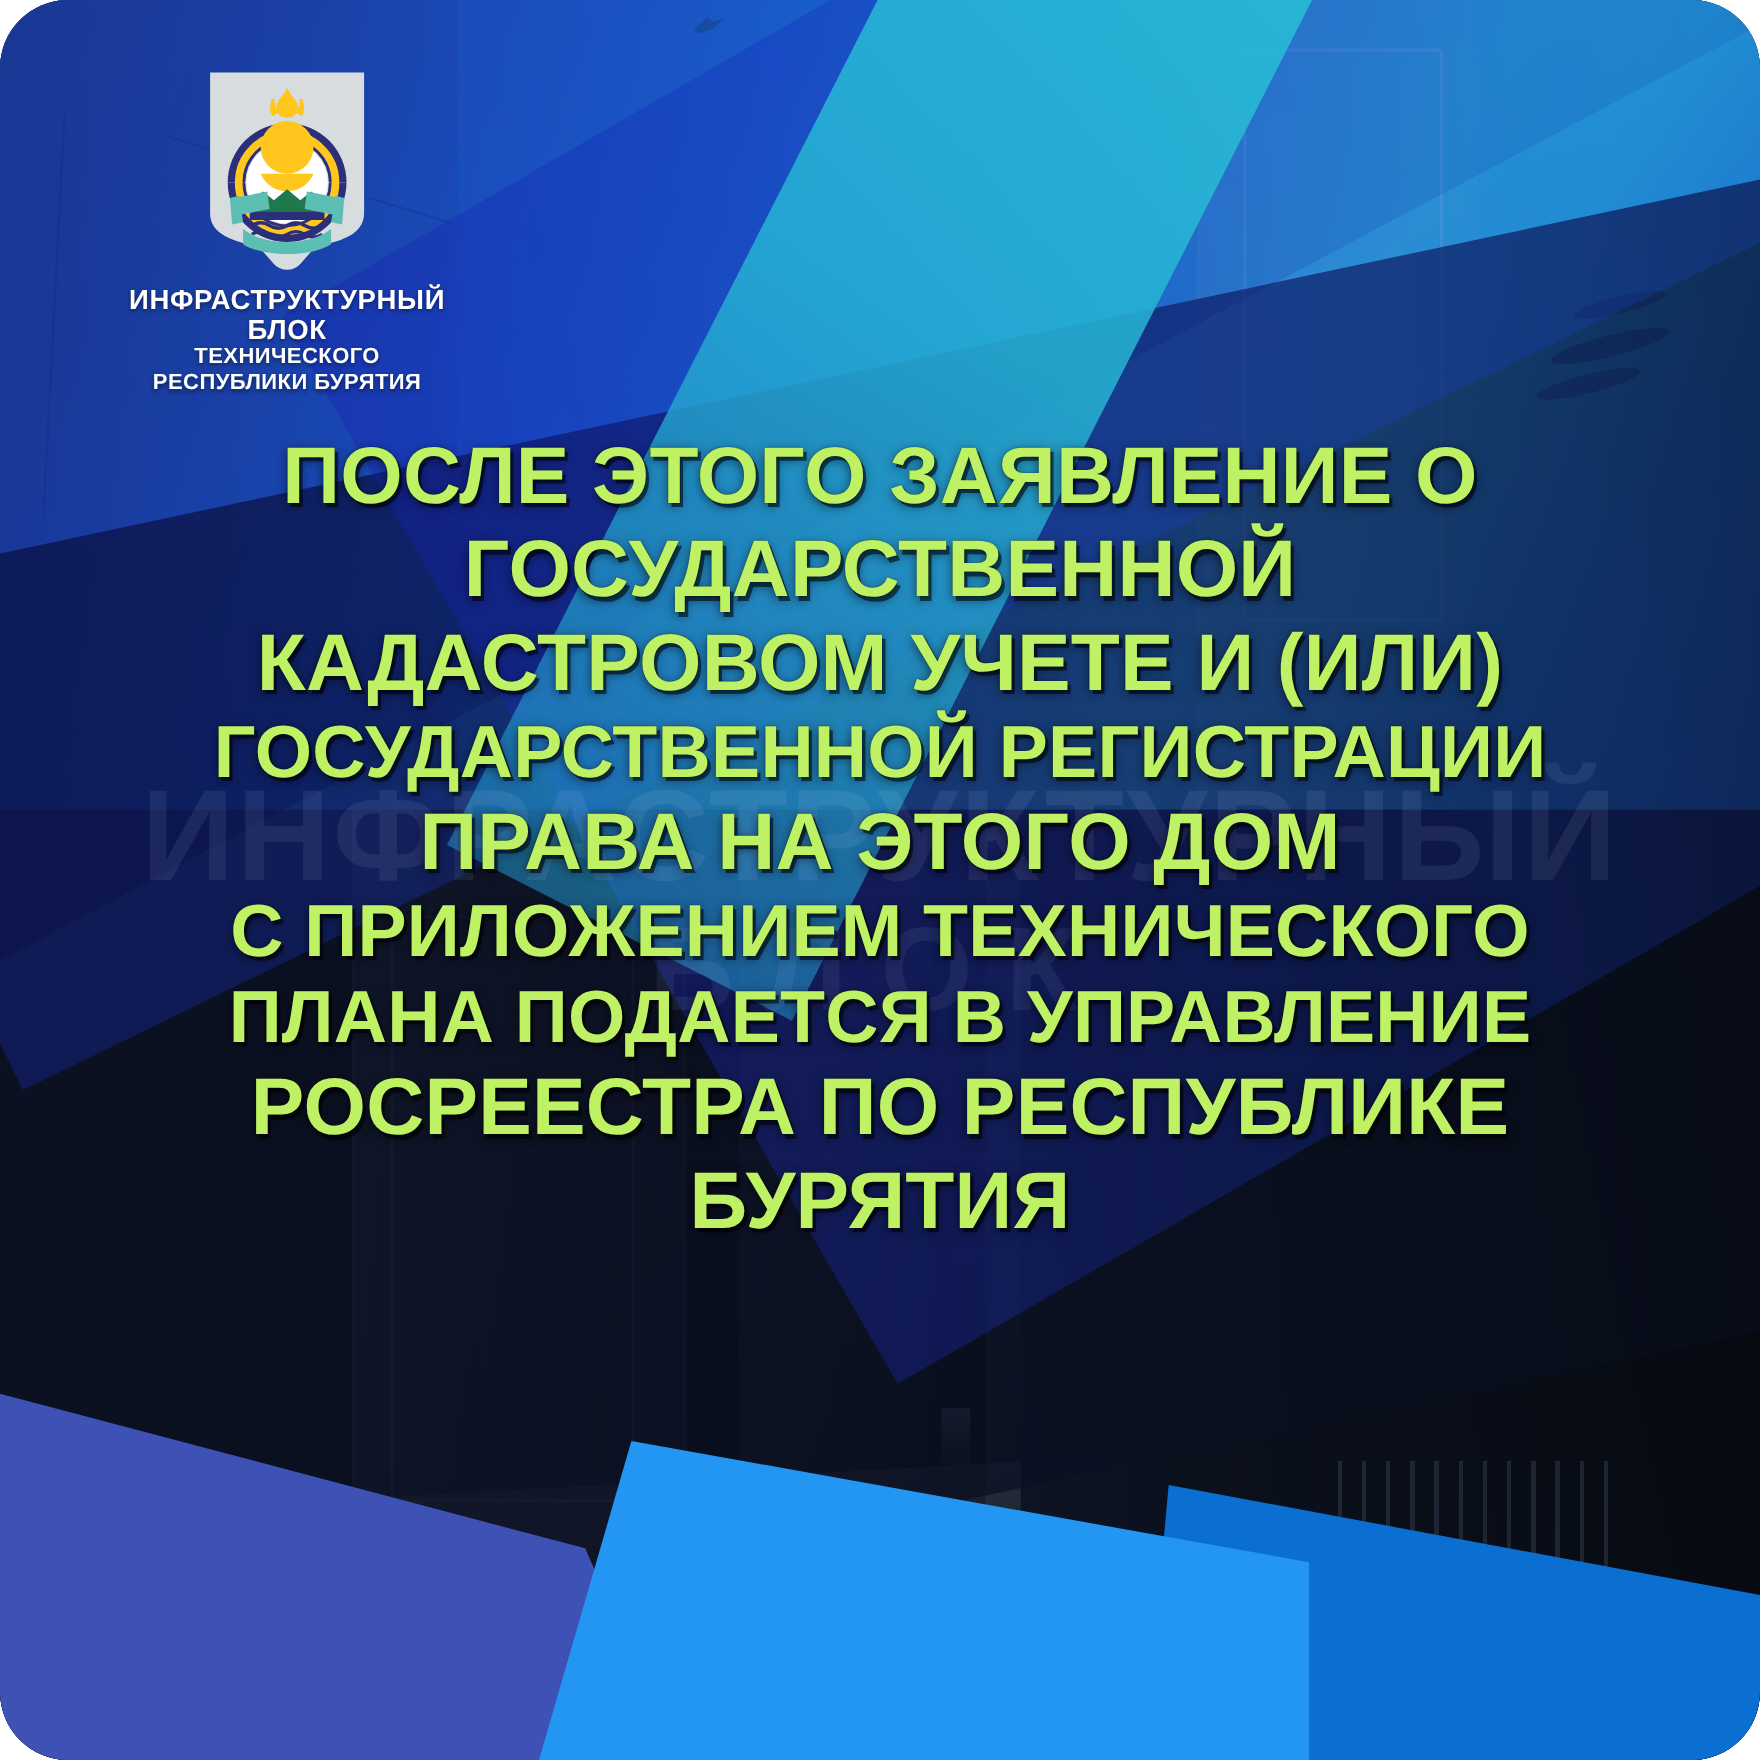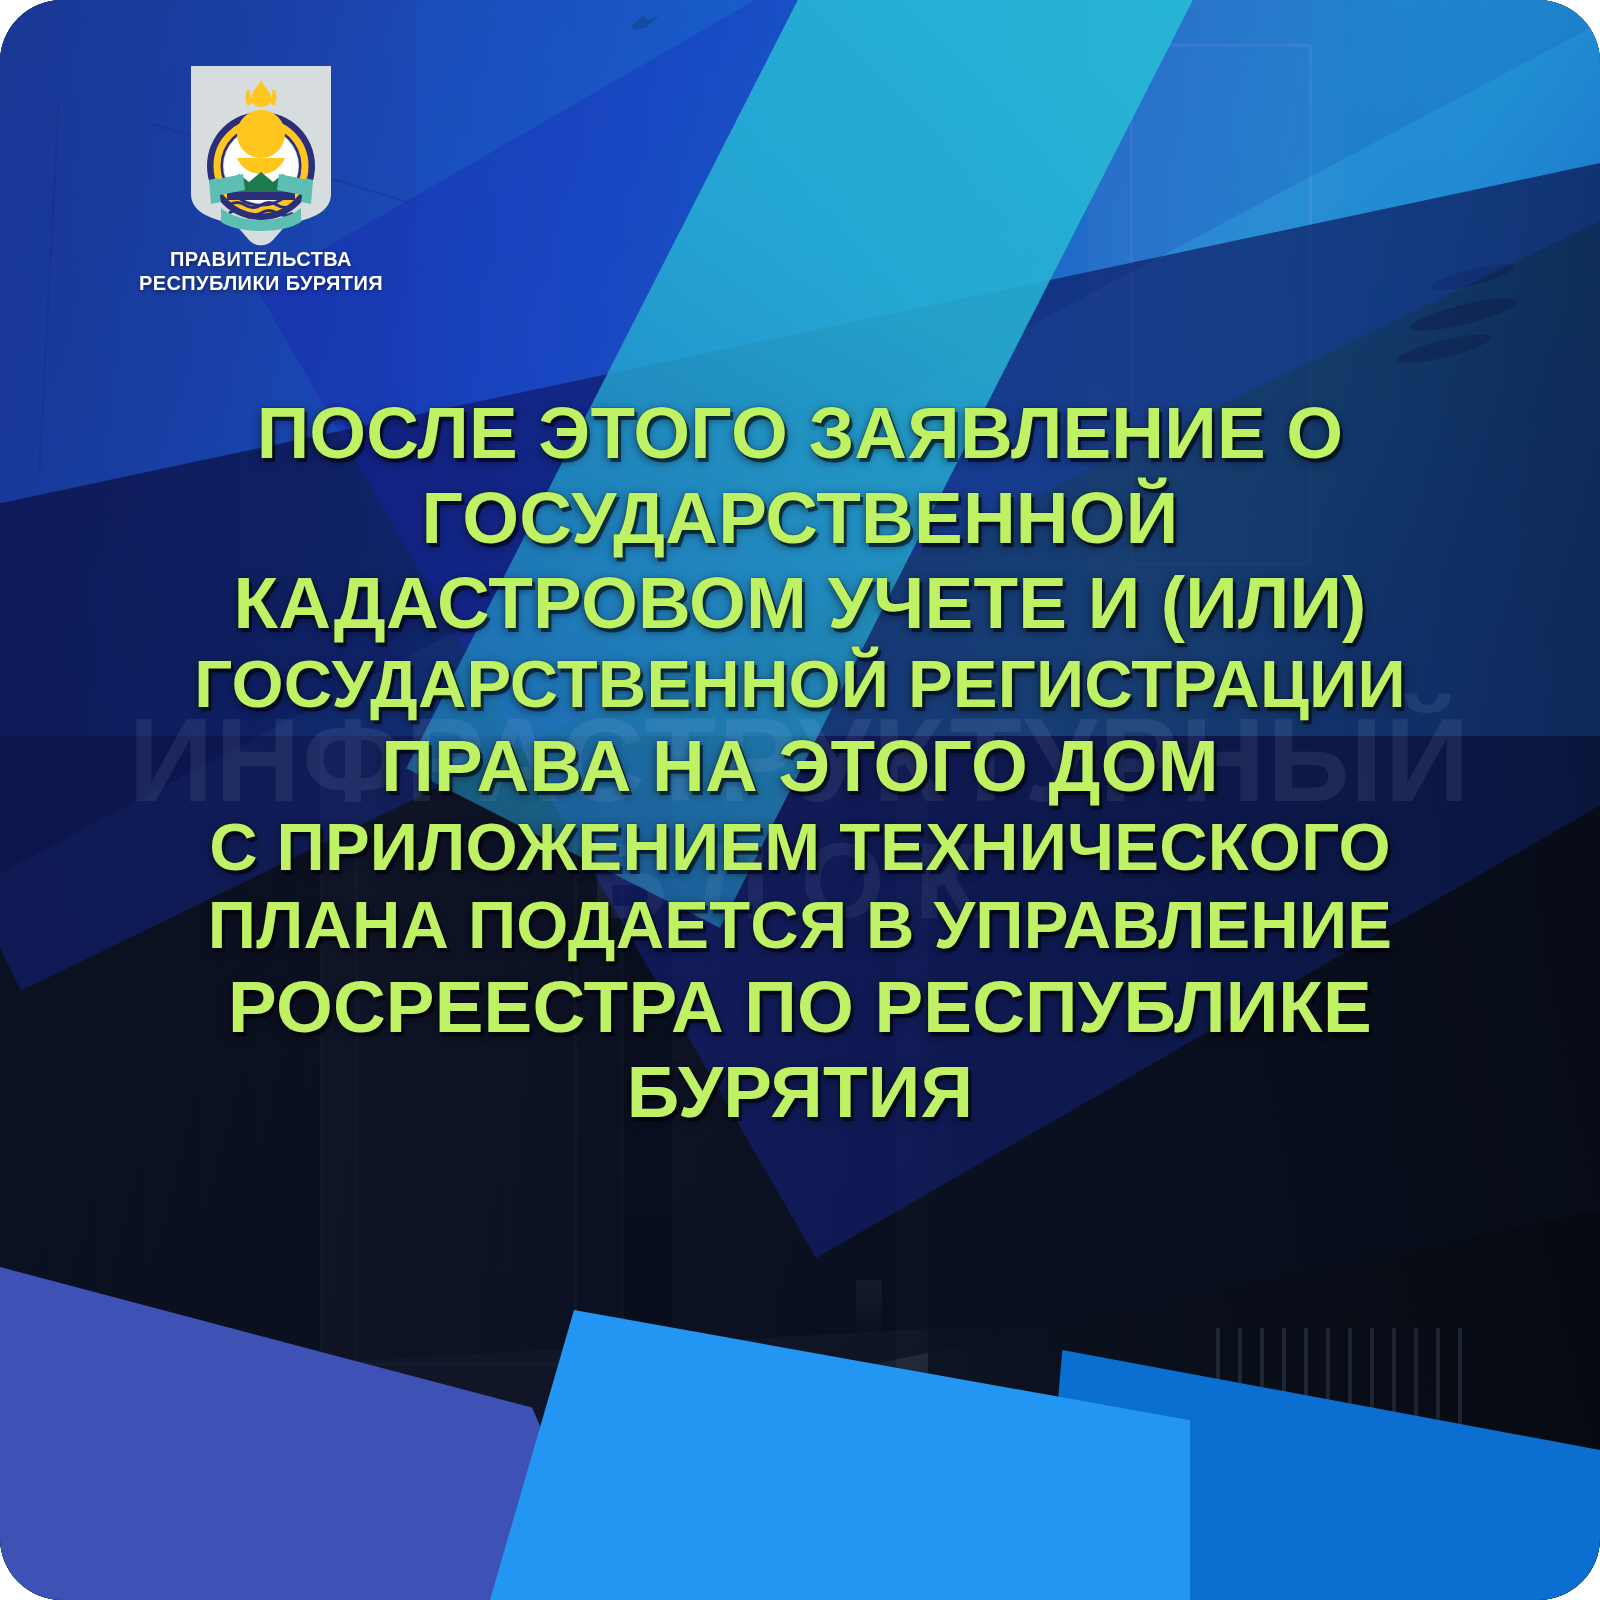--- a/index.html
+++ b/index.html
@@ -363,21 +363,22 @@
         <path d="M42 143 q8 -5 16 0 q8 5 16 0 q8 -5 16 0 q8 5 16 0"></path>
         <path d="M42 151 q8 -5 16 0 q8 5 16 0 q8 -5 16 0 q8 5 16 0"></path>
       </g>
       <rect x="40" y="138" width="68" height="20" fill="none"></rect>
       <path d="M26 118 L56 112 L58 128 L28 134 Z" fill="#5DBFB4"></path>
       <path d="M122 118 L92 112 L90 128 L120 134 Z" fill="#5DBFB4"></path>
       <path d="M22 118 L30 116 L34 140 L24 142 Z" fill="#5DBFB4"></path>
       <path d="M126 118 L118 116 L114 140 L124 142 Z" fill="#5DBFB4"></path>
       <path d="M34 146 C52 162 96 162 114 146 L114 160 C96 172 52 172 34 160 Z" fill="#5DBFB4"></path>
     </svg>
-    <div class="logo-line2">ПРАВИТЕЛЬСТВА</div>
+    <div class="logo-line1">ИНФРАСТРУКТУРНЫЙ БЛОК</div>
+    <div class="logo-line2">ТЕХНИЧЕСКОГО</div>
     <div class="logo-line3">РЕСПУБЛИКИ БУРЯТИЯ</div>
   </div>
 
   <div class="headline">
     <span class="ln">ПОСЛЕ ЭТОГО ЗАЯВЛЕНИЕ О</span>
     <span class="ln">ГОСУДАРСТВЕННОЙ</span>
     <span class="ln">КАДАСТРОВОМ УЧЕТЕ И (ИЛИ)</span>
     <span class="ln wide">ГОСУДАРСТВЕННОЙ РЕГИСТРАЦИИ</span>
     <span class="ln">ПРАВА НА ЭТОГО ДОМ</span>
     <span class="ln wide">С ПРИЛОЖЕНИЕМ ТЕХНИЧЕСКОГО</span>

